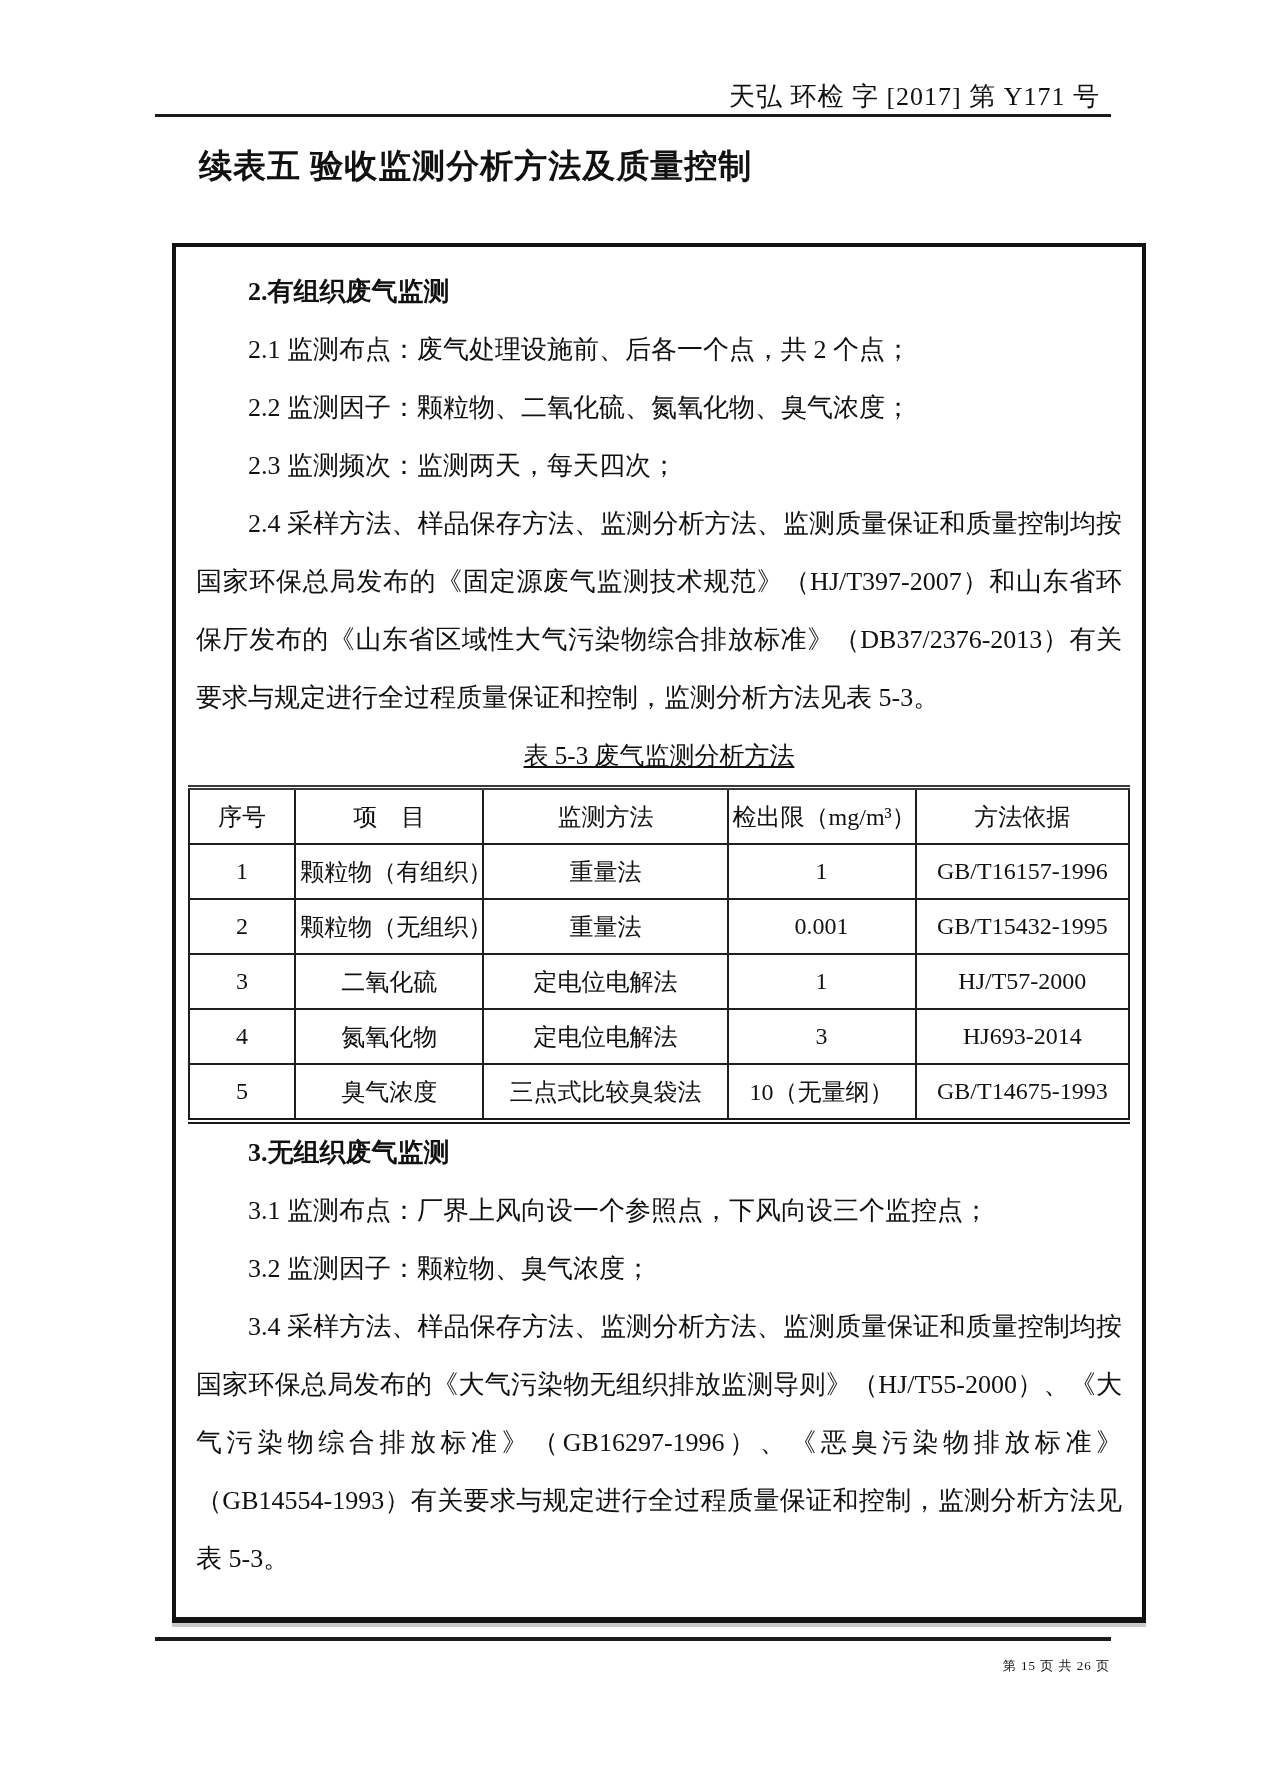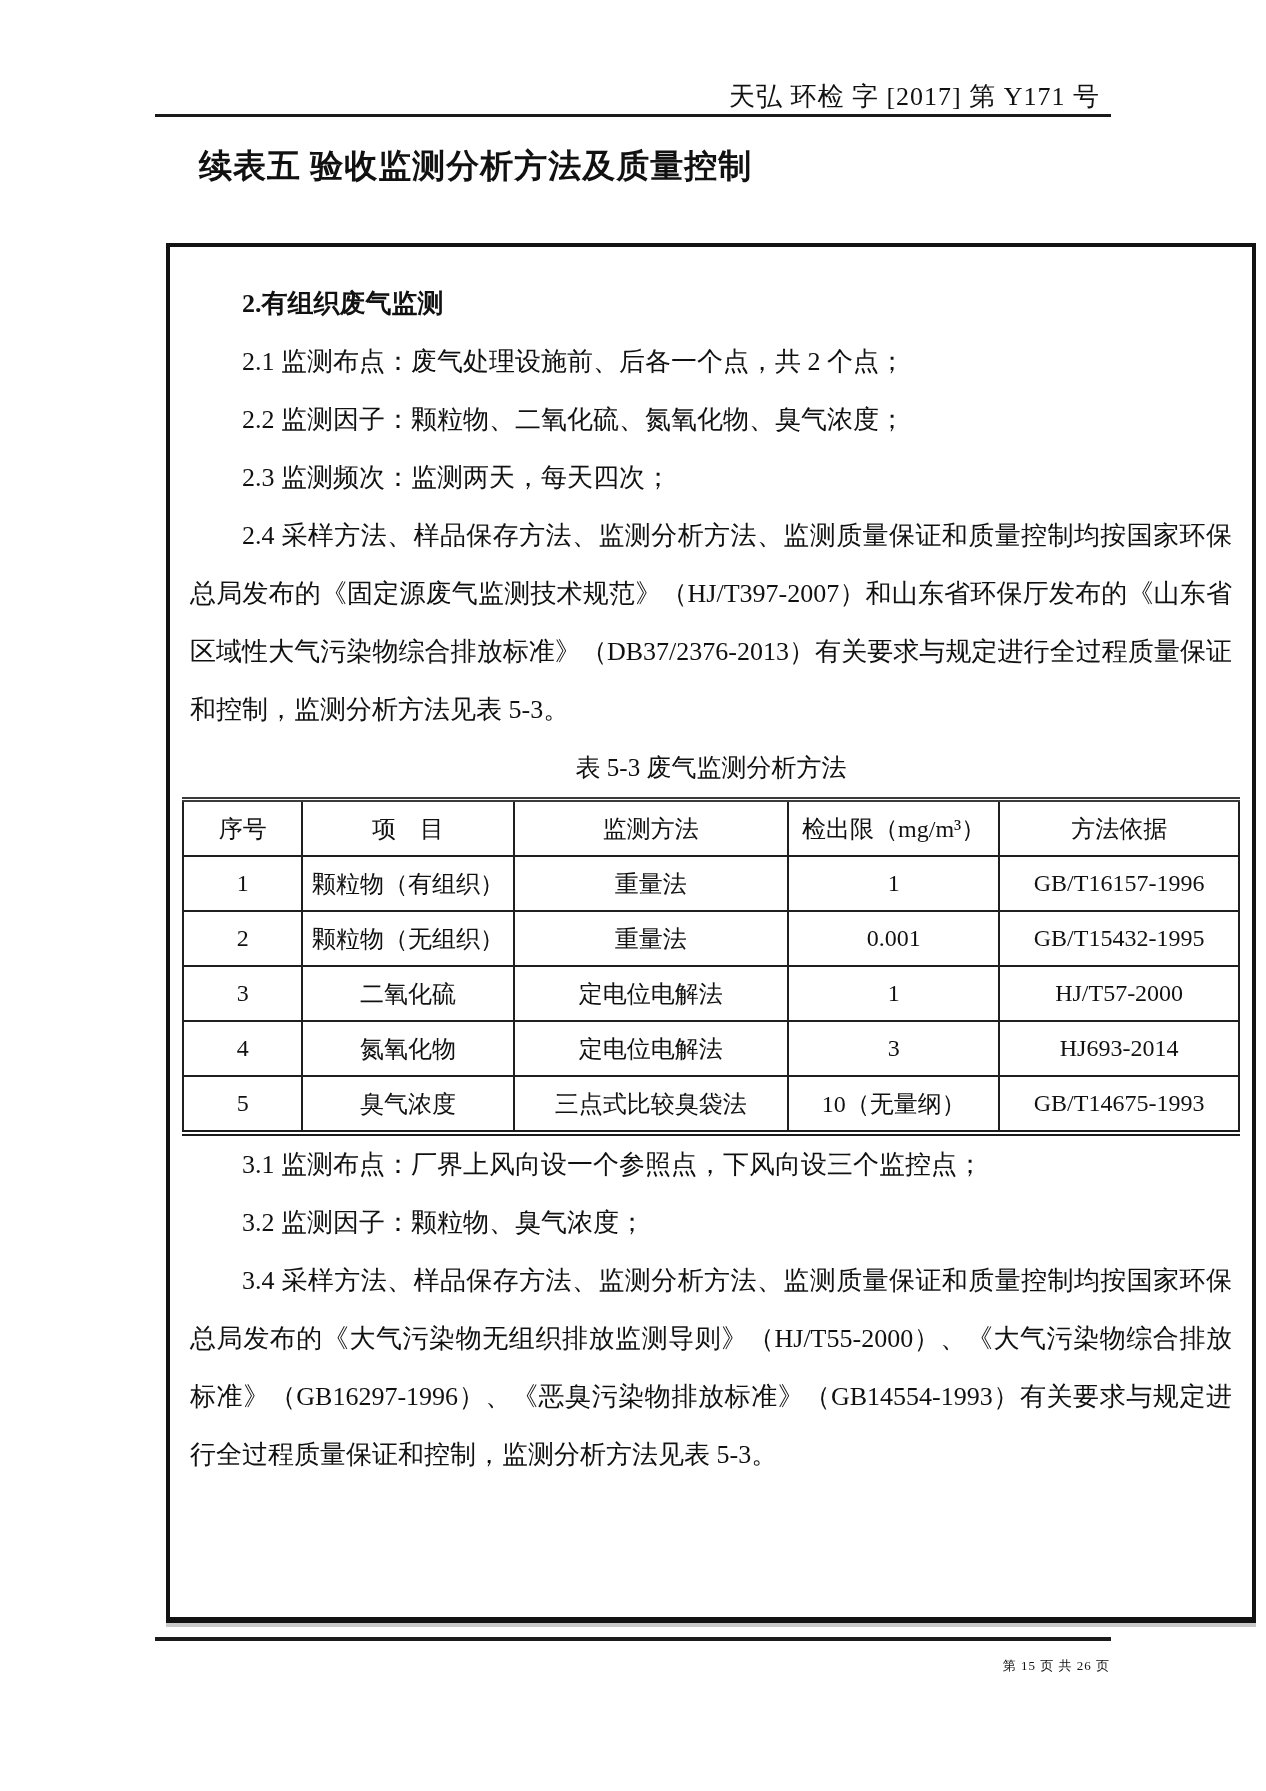--- a/index.html
+++ b/index.html
@@ -21,36 +21,36 @@
     position:absolute; top:114px; left:155px;
     width:956px; height:3px; background:#1a1a1a;
   }
   .page-title {
     position:absolute; top:137px; left:192px; margin:7px;
     font-size:33px; font-weight:bold; letter-spacing:1px; white-space:nowrap;
   }
 
   
   .content-box {
-    position:absolute; top:243px; left:166px;
-    width:1090px; height:1380px;
+    position:absolute; top:243px; left:172px;
+    width:974px; height:1380px;
     box-sizing:border-box;
     border:4px solid #121212;
     border-bottom-width:6px;
     box-shadow:0 4px 0 #c9c9c9;
-    padding:28px 12px 0 12px;
+    padding:16px 12px 0 12px;
   }
   .sec-heading, .para, .tbl-caption {
     margin:0; padding:0 8px;
     font-size:26px; line-height:58px;
     text-align:justify;
   }
   .sec-heading { font-weight:bold; text-indent:2em; }
   .para        { text-indent:2em; }
-  .tbl-caption { text-align:center; text-indent:0; font-size:25px; }
+  .tbl-caption { text-align:center; text-indent:0; font-size:25px;text-decoration:underline; }
 
   
   table.methods {
     width:100%; border-collapse:collapse; table-layout:fixed;
     font-size:24px;
     border-top:5px double #3a3a3a;
     border-bottom:6px double #1a1a1a;
   }
   .methods th, .methods td {
     border:2px solid #1f1f1f;
@@ -137,20 +137,21 @@
         <tr>
           <td>5</td>
           <td>臭气浓度</td>
           <td>三点式比较臭袋法</td>
           <td>10（无量纲）</td>
           <td>GB/T14675-1993</td>
         </tr>
       </tbody>
     </table>
 
+    <p class="sec-heading">3.无组织废气监测</p>
     <p class="para">3.1 监测布点：厂界上风向设一个参照点，下风向设三个监控点；</p>
     <p class="para">3.2 监测因子：颗粒物、臭气浓度；</p>
     <p class="para">3.4 采样方法、样品保存方法、监测分析方法、监测质量保证和质量控制均按国家环保总局发布的《大气污染物无组织排放监测导则》（HJ/T55-2000）、《大气污染物综合排放标准》（GB16297-1996）、《恶臭污染物排放标准》（GB14554-1993）有关要求与规定进行全过程质量保证和控制，监测分析方法见表 5-3。</p>
 
   </div>
 
   <div class="footer-rule"></div>
   <div class="page-number">第 15 页 共 26 页</div>
 
 </div>

